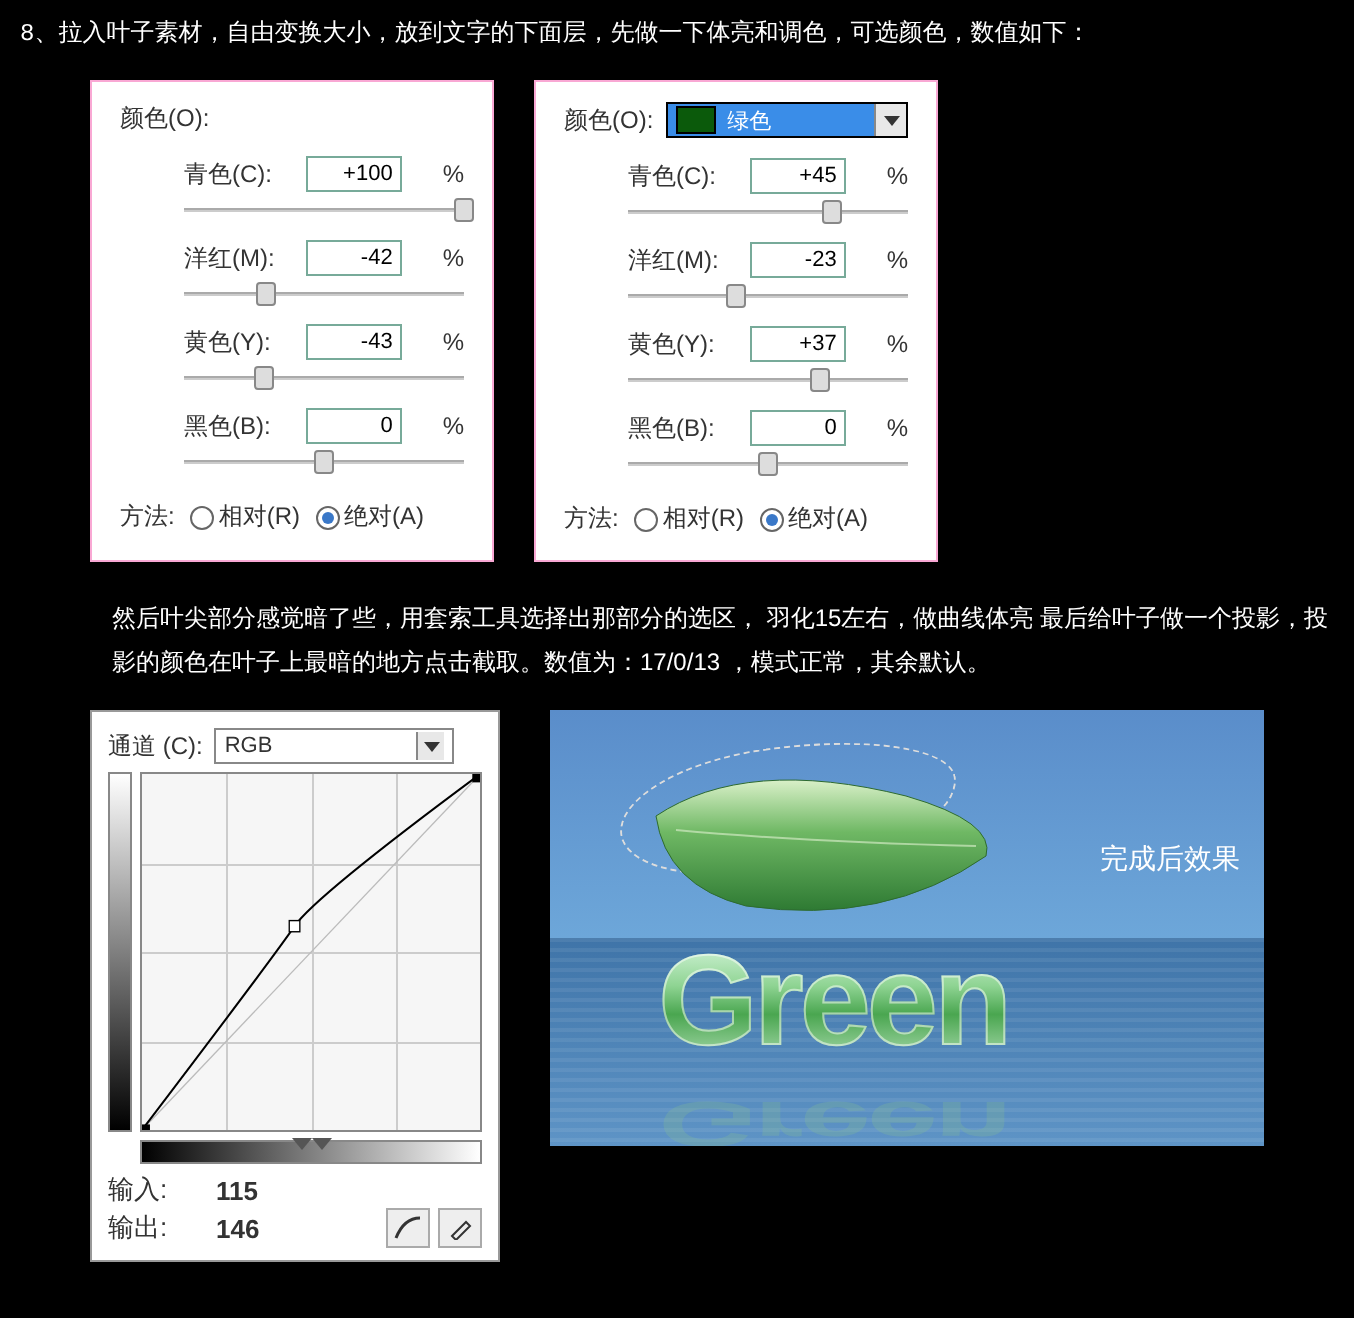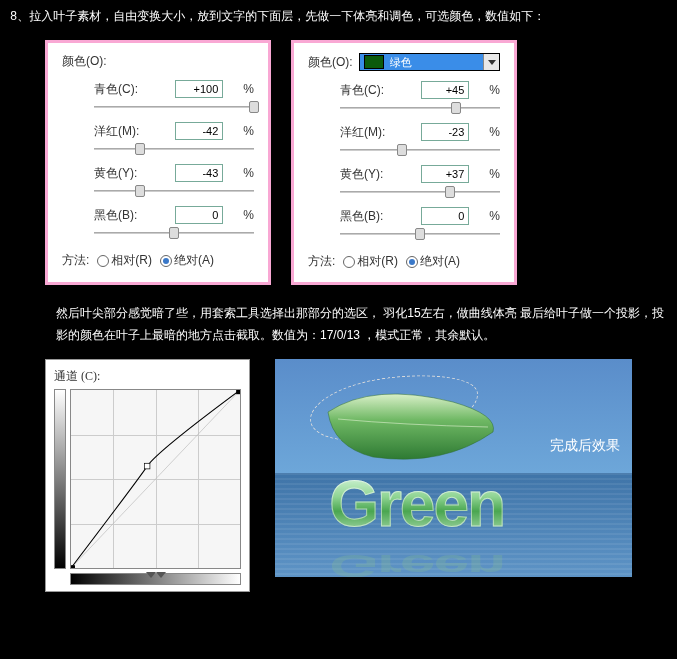--- a/index.html
+++ b/index.html
@@ -1,19 +1,19 @@
 <!DOCTYPE html>
 <html><head>
   <meta charset="utf-8">
   <style>
     * { box-sizing: border-box; margin: 0; padding: 0; }
     body { background: #000; font-family: "Microsoft YaHei", Arial, sans-serif; font-size: 12px; color: #fff; width: 677px; }
     .step-text { padding: 8px 10px; line-height: 1.6; font-family: Liberation Mono, monospace; }
     .panels-row { display: flex; gap: 20px; padding: 5px 45px 10px; }
-    .panel { background: #fff; color: #333; padding: 10px 14px 12px; width: 226px; border: 3px solid #f9a8d4; }
+    .panel { background: #fff; color: #333; padding: 10px 14px 12px; width: 202px; border: 1px solid #f9a8d4; }
     .color-row { display: flex; align-items: center; margin-bottom: 10px; }
     .color-label { margin-right: 6px; }
     .color-select { display: flex; align-items: center; border: 1px solid #000; background: #3a8de8; height: 18px; flex: 1; }
     .swatch { width: 20px; height: 14px; border: 1px solid #000; margin: 0 4px; }
     .swatch.yellow { background: #ffff00; }
     .swatch.green { background: #0b5a0b; }
     .color-name { color: #fff; flex: 1; font-size: 11px; padding-left: 2px; }
     .dd-arrow { width: 16px; height: 16px; background: #e8e8e8; border-left: 1px solid #888; display: flex; align-items: center; justify-content: center; }
     .dd-arrow::after { content: ""; border-left: 4px solid transparent; border-right: 4px solid transparent; border-top: 5px solid #333; }
     .slider-block { margin-bottom: 8px; margin-left: 32px; }
@@ -24,21 +24,21 @@
     .pct { }
     .slider-track { position: relative; height: 14px; }
     .slider-line { position: absolute; top: 6px; left: 0; right: 0; height: 2px; background: #ccc; border-top: 1px solid #aaa; }
     .slider-thumb { position: absolute; top: 1px; width: 10px; height: 12px; background: #ddd; border: 1px solid #888; border-radius: 2px; transform: translateX(-50%); }
     .method-row { margin-top: 12px; display: flex; align-items: center; gap: 8px; font-size: 12px; }
     .radio { width: 12px; height: 12px; border: 1px solid #666; border-radius: 50%; display: inline-block; position: relative; vertical-align: middle; margin-right: 2px; }
     .radio.checked::after { content: ""; position: absolute; left: 2px; top: 2px; width: 6px; height: 6px; background: #3a78c8; border-radius: 50%; }
     .paragraph { padding: 8px 10px; line-height: 1.8; margin-left: 46px; }
     .bottom-row { display: flex; gap: 25px; padding: 5px 45px 10px; align-items: flex-start; }
     .curves-panel { background: #fff; color: #333; width: 212px; padding: 8px 8px 6px; border: 1px solid #999; }
-    .channel-row { display: flex; align-items: center; gap: 6px; margin-bottom: 4px; font-family: Liberation Serif, serif; }
+    .channel-row { display: flex; align-items: center; gap: 6px; margin-bottom: 4px; }
     .channel-select { border: 1px solid #888; padding: 1px 4px; font-size: 11px; display: inline-flex; align-items: center; min-width: 120px; justify-content: space-between; }
     .channel-select .dd-arrow { height: 14px; width: 14px; }
     .curve-area { display: flex; }
     .vstrip { width: 12px; background: linear-gradient(to top, #000, #fff); border: 1px solid #888; margin-right: 4px; }
     .curve-box { flex: 1; position: relative; background: #f6f6f6; border: 1px solid #888; height: 180px; }
     .grid-v, .grid-h { position: absolute; background: #ccc; }
     .gv1 { left: 25%; top: 0; bottom: 0; width: 1px; }
     .gv2 { left: 50%; top: 0; bottom: 0; width: 1px; }
     .gv3 { left: 75%; top: 0; bottom: 0; width: 1px; }
     .gh1 { top: 25%; left: 0; right: 0; height: 1px; }
@@ -57,21 +57,21 @@
     .tool-btns { margin-left: auto; display: flex; gap: 4px; }
     .tool-btn { width: 22px; height: 20px; border: 1px solid #aaa; background: #eee; display: flex; align-items: center; justify-content: center; font-size: 12px; }
     .result-img { width: 370px; height: 218px; position: relative; background: linear-gradient(to bottom, #5a8dca 0%, #6ea8da 55%, #4a7ab0 55%, #6c9fcf 100%); overflow: hidden; }
     .water { position: absolute; bottom: 0; left: 0; right: 0; height: 48%; background: repeating-linear-gradient(180deg, rgba(255,255,255,0.07) 0 2px, transparent 2px 5px), linear-gradient(to bottom, #3f74a8, #5e94c6); }
     .leaf { position: absolute; left: 48px; top: 28px; width: 180px; height: 80px; }
     .leaf svg { width: 100%; height: 100%; }
     .lasso { position: absolute; left: 34px; top: 18px; width: 170px; height: 60px; border: 1px dashed #dcdcdc; border-radius: 50% 60% 50% 40% / 60% 50% 60% 50%; transform: rotate(-8deg); }
     .green-text { position: absolute; left: 54px; top: 108px; font-size: 64px; font-weight: bold; font-family: Arial, sans-serif; color: #cfeacd; letter-spacing: -2px; }
     .green-text span { background: linear-gradient(180deg, #eafff0 0%, #8fd493 40%, #4aa650 60%, #bfe6c2 100%); -webkit-background-clip: text; background-clip: text; color: transparent; -webkit-text-stroke: 1px rgba(255,255,255,0.5); }
     .reflection { position: absolute; left: 54px; top: 170px; transform: scaleY(-0.5); opacity: 0.25; font-size: 64px; font-weight: bold; font-family: Arial; letter-spacing: -2px; color: #8ac28e; }
-    .caption { position: absolute; right: 12px; top: 78px; color: #fff; font-family: Liberation Sans, sans-serif; font-size: 14px; }
+    .caption { position: absolute; right: 12px; top: 66px; color: #fff; font-family: Liberation Sans, sans-serif; font-size: 14px; }
   </style>
 </head>
 <body>
 
 <div class="step-text">
   <span>8、拉入叶子素材，自由变换大小，放到文字的下面层，先做一下体亮和调色，可选颜色，数值如下：</span>
 </div>
 
 <div class="panels-row">
 
@@ -208,20 +208,24 @@
 </div>
 
 <div class="paragraph">
   <span>然后叶尖部分感觉暗了些，用套索工具选择出那部分的选区，  羽化15左右，做曲线体亮  最后给叶子做一个投影，投影的颜色在叶子上最暗的地方点击截取。数值为：17/0/13    ，模式正常，其余默认。</span>
 </div>
 
 <div class="bottom-row">
   <div class="curves-panel">
     <div class="channel-row">
       <span>通道 (C):</span>
+      <div class="channel-select">
+        <span>RGB</span>
+        <div class="dd-arrow"></div>
+      </div>
     </div>
     <div class="curve-area">
       <div class="vstrip"></div>
       <div class="curve-box">
         <div class="grid-v gv1"></div>
           <div class="grid-v gv2"></div>
           <div class="grid-v gv3"></div>
         <div class="grid-h gh1"></div>
           <div class="grid-h gh2"></div>
           <div class="grid-h gh3"></div>
@@ -236,20 +240,42 @@
     </div>
     <div class="hstrip-row">
       <div class="hstrip-spacer"></div>
       <div class="hstrip">
         <div class="mid-handles">
             <div class="tri"></div>
             <div class="tri" style="transform:scaleX(-1)"></div>
           </div>
       </div>
     </div>
+    <div class="io-rows">
+      <div class="io-row">
+        <span class="io-label">输入:</span>
+        <span class="io-val">115</span>
+      </div>
+      <div class="io-row">
+        <span class="io-label">输出:</span>
+        <span class="io-val">146</span>
+        <div class="tool-btns">
+          <div class="tool-btn">
+              <svg width="14" height="12">
+                <path d="M1 11 Q5 1 13 1" fill="none" stroke="#333" stroke-width="1.5"></path>
+              </svg>
+            </div>
+          <div class="tool-btn">
+              <svg width="12" height="12">
+                <path d="M2 10 L9 3 L11 5 L4 12 Z" fill="none" stroke="#333" stroke-width="1"></path>
+              </svg>
+            </div>
+        </div>
+      </div>
+    </div>
   </div>
 
   <div class="result-img">
     <div class="water"></div>
     <div class="lasso"></div>
     <div class="leaf">
       <svg viewBox="0 0 180 80">
         <defs>
           <linearGradient id="lg" x1="0" y1="0" x2="0" y2="1">
             <stop offset="0%" stop-color="#d9f0c8"></stop>

